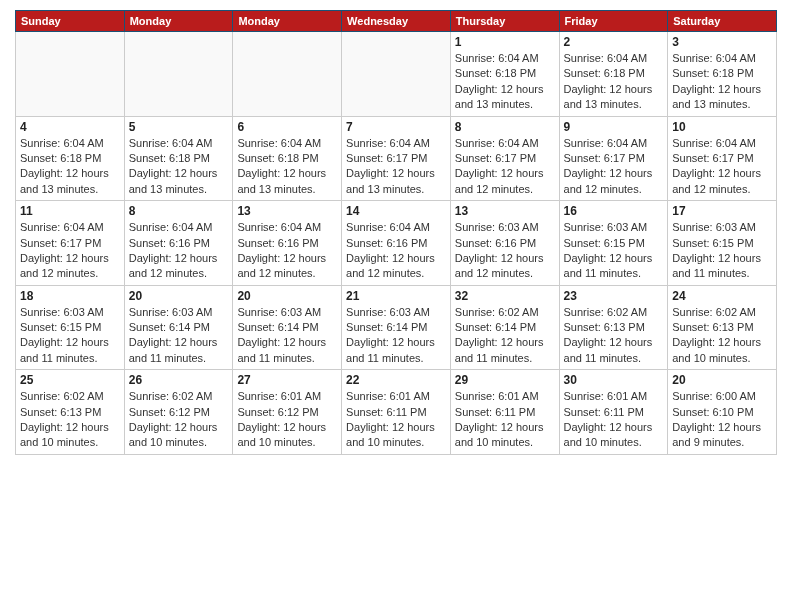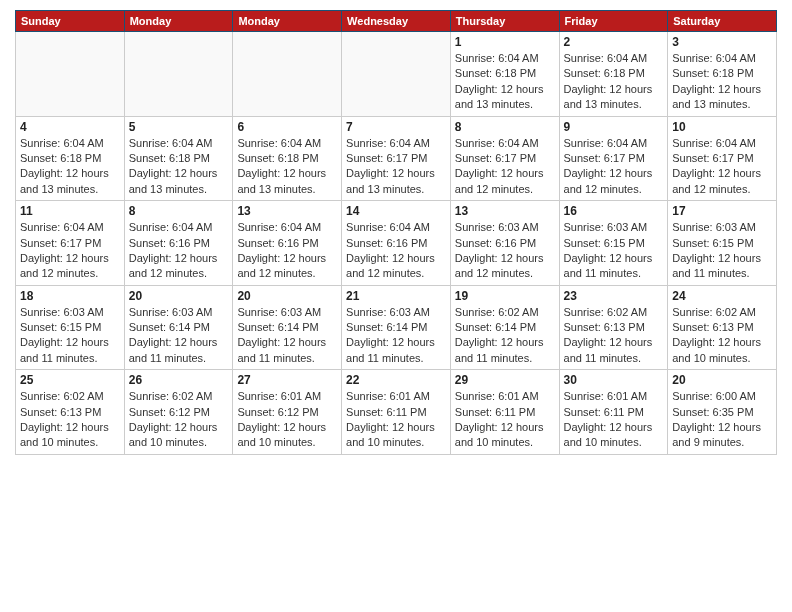--- a/index.html
+++ b/index.html
@@ -257,21 +257,21 @@
 and 11 minutes.</div>
           </td>
           <td>
             <span class="day-num">21</span>
             <div class="day-info" style="white-space: pre-line;">Sunrise: 6:03 AM
 Sunset: 6:14 PM
 Daylight: 12 hours
 and 11 minutes.</div>
           </td>
           <td>
-            <span class="day-num">19</span>
+            <span class="day-num">32</span>
             <div class="day-info" style="white-space: pre-line;">Sunrise: 6:02 AM
 Sunset: 6:14 PM
 Daylight: 12 hours
 and 11 minutes.</div>
           </td>
           <td>
             <span class="day-num">23</span>
             <div class="day-info" style="white-space: pre-line;">Sunrise: 6:02 AM
 Sunset: 6:13 PM
 Daylight: 12 hours
@@ -324,20 +324,20 @@
           <td>
             <span class="day-num">30</span>
             <div class="day-info" style="white-space: pre-line;">Sunrise: 6:01 AM
 Sunset: 6:11 PM
 Daylight: 12 hours
 and 10 minutes.</div>
           </td>
           <td>
             <span class="day-num">20</span>
             <div class="day-info" style="white-space: pre-line;">Sunrise: 6:00 AM
-Sunset: 6:35 PM
+Sunset: 6:10 PM
 Daylight: 12 hours
 and 9 minutes.</div>
           </td>
         </tr>
       </tbody>
   </table>
 </div>
 
 </body></html>

